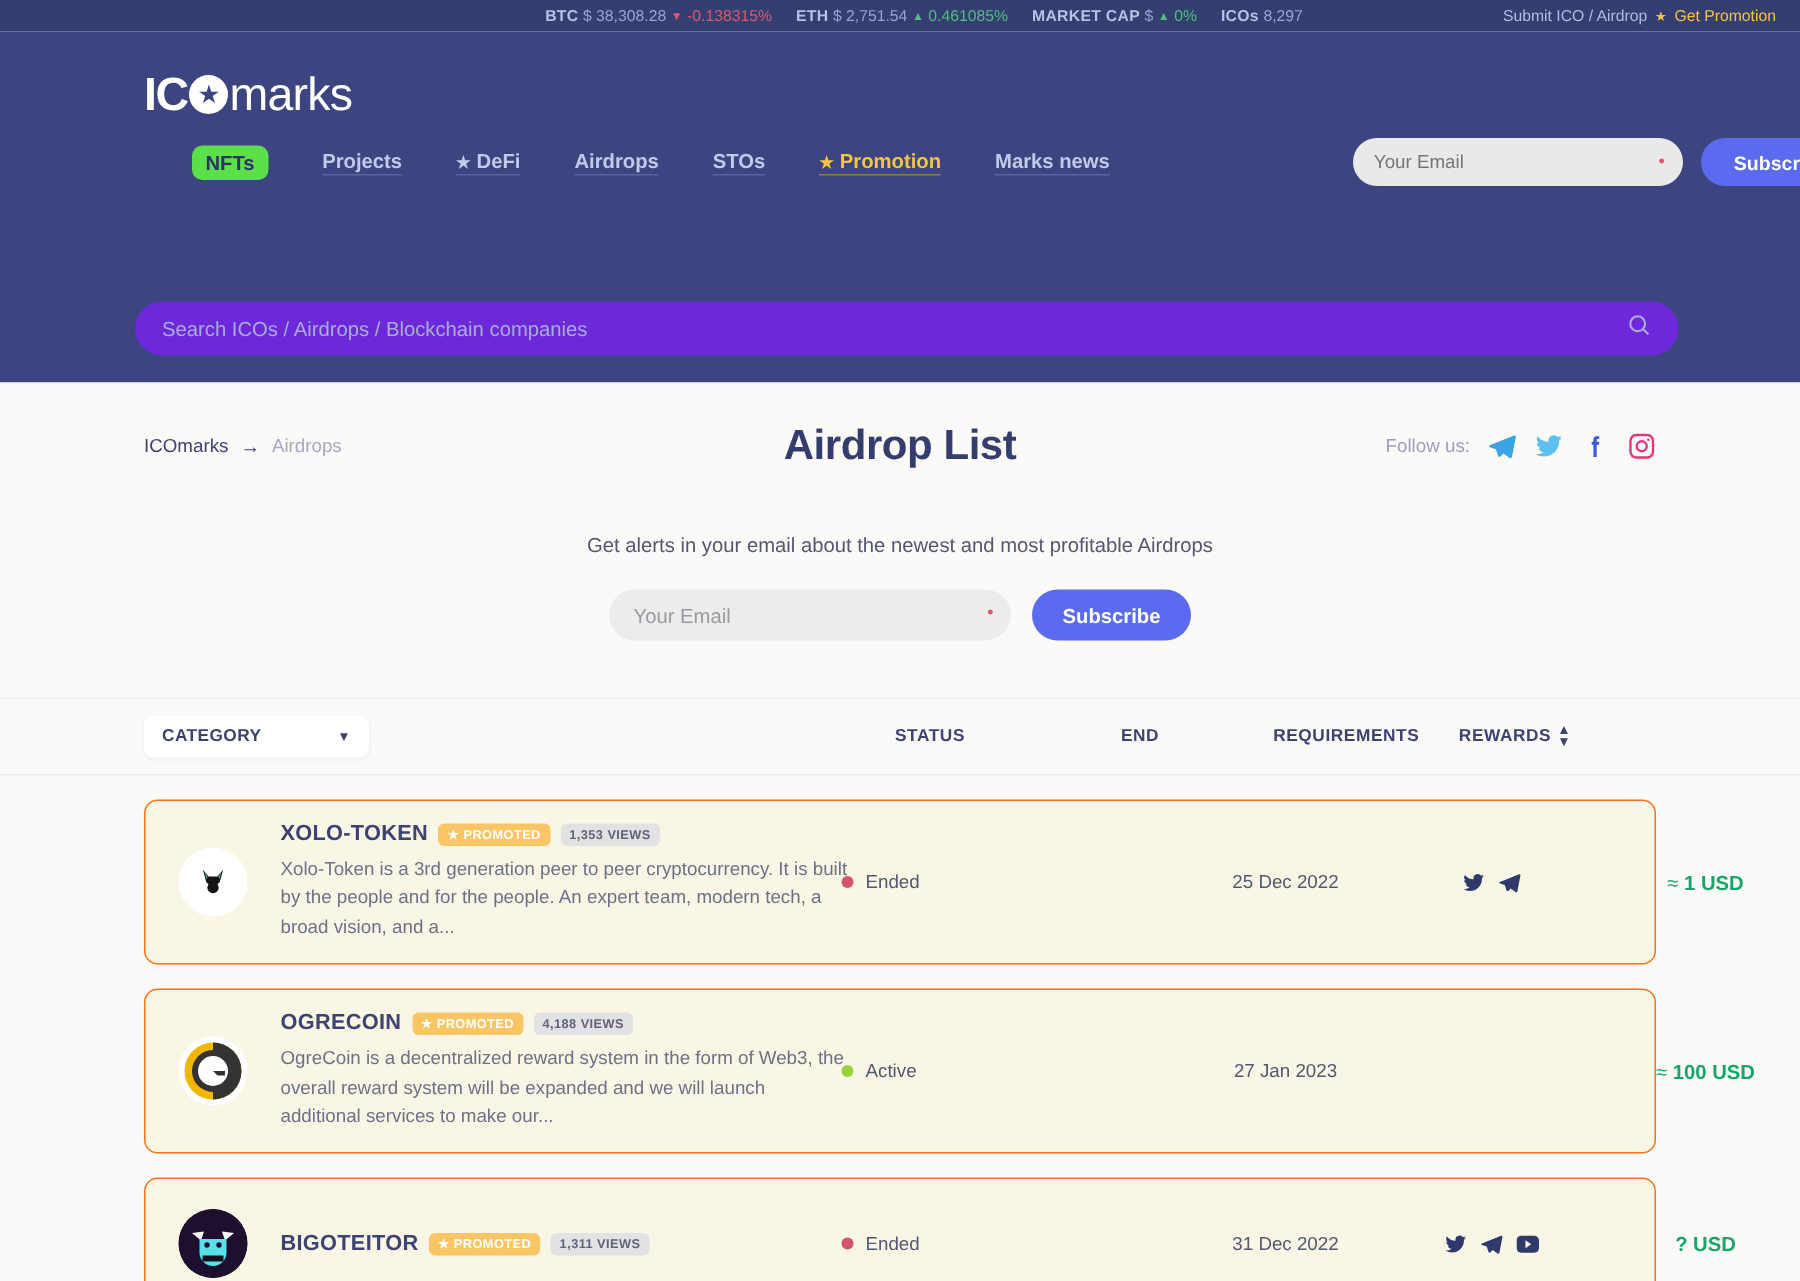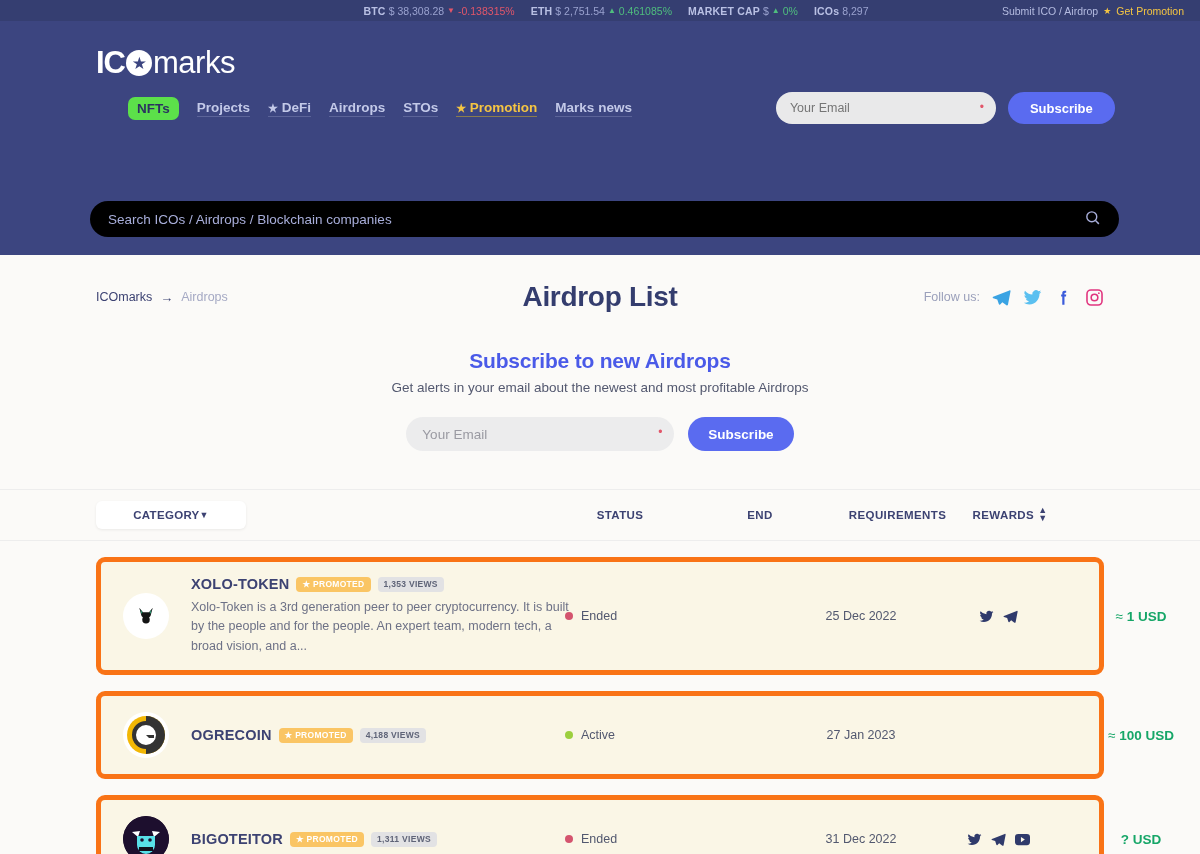--- a/index.html
+++ b/index.html
@@ -81,21 +81,21 @@
     transform: translate(-50%,-50%);
     color: #3c4580;
     font-size: 17px;
   }
   .logo-marks { color: #ffffff; font-weight: 300; letter-spacing: -.5px; }
 
   .navbar {
     display: flex;
     align-items: center;
     padding: 14px 0 0 128px;
-    gap: 18px;
+    gap: 36px;
   }
   .nav-item {
     font-size: 13.5px;
     font-weight: bold;
     color: #c3c9e8;
     text-decoration: none;
     border-bottom: 1px solid #5c6499;
     padding-bottom: 1px;
     white-space: nowrap;
     cursor: pointer;
@@ -144,21 +144,21 @@
     height: 32px;
     padding: 0 22px;
     cursor: pointer;
     font-family: "Liberation Sans", sans-serif;
   }
 
   .searchbar {
     position: absolute;
     left: 90px; right: 81px; bottom: 18px;
     height: 36px;
-    background: #000000;
+    background: #6d28d9;
     border-radius: 18px;
     display: flex;
     align-items: center;
     padding: 0 18px;
   }
   .searchbar input {
     flex: 1;
     background: transparent;
     border: none;
     outline: none;
@@ -256,21 +256,21 @@
     padding: 0 96px;
     position: relative;
     background: #fbfaf8;
   }
   .cat-select {
     width: 150px; height: 28px;
     background: #ffffff;
     border-radius: 6px;
     display: flex;
     align-items: center;
-    justify-content: center;
+    justify-content: space-between;
     padding: 0 12px;
     font-size: 11.5px;
     font-weight: bold;
     color: #3c4272;
     letter-spacing: .3px;
     cursor: pointer;
     box-shadow: 0 1px 3px rgba(0,0,0,.07);
   }
   .caret { font-size: 9px; color: #3c4272; }
   .col-h {
@@ -284,21 +284,21 @@
   .col-status { left: 560px; width: 120px; }
   .col-end    { left: 700px; width: 120px; }
   .col-req    { left: 830px; width: 135px; }
   .col-rew    { left: 945px; width: 130px; display: flex; align-items: center; justify-content: center; gap: 4px; }
   .sortico { font-size: 9px; line-height: .85; display: inline-flex; flex-direction: column; }
 
   
   .rows { padding: 0 96px; }
   .row {
     background: #faf6e6;
-    border: 5px solid #f97316;
+    border: 1px solid #f97316;
     border-radius: 9px;
     margin-top: 16px;
     min-height: 88px;
     display: flex;
     align-items: center;
     position: relative;
     padding: 14px 0;
   }
   .avatar {
     width: 46px; height: 46px;
@@ -463,21 +463,20 @@
         <svg width="19" height="19" viewBox="0 0 24 24" fill="none" stroke="#e1357f" stroke-width="2">
           <rect x="2.5" y="2.5" width="19" height="19" rx="5"></rect>
             <circle cx="12" cy="12" r="4.2"></circle>
             <circle cx="17.5" cy="6.5" r="1.1" fill="#e1357f" stroke="none"></circle>
         </svg>
       </span>
     </div>
   </div>
 
   <div class="sub-block">
-    <div class="sub-title">Subscribe to new Airdrops</div>
     <div class="sub-desc">Get alerts in your email about the newest and most profitable Airdrops</div>
     <div class="sub-form">
       <span class="email-wrap">
         <input class="sub-email" type="text" placeholder="Your Email" style="">
         <span class="req-dot">•</span>
       </span>
       <button class="btn-sub2">Subscribe</button>
     </div>
   </div>
 
@@ -549,20 +548,21 @@
             <path d="M22 10a12 12 0 0 1 0 24 12 12 0 0 1 0-24" fill="none" stroke="#333" stroke-width="4"></path>
             <path d="M22 22h8v3h-5z" fill="#333"></path>
           </svg>
       </div>
       <div class="info">
         <div class="name-line">
           <span class="proj-name">OGRECOIN</span>
           <span class="badge-promo">★ PROMOTED</span>
           <span class="badge-views">4,188 VIEWS</span>
         </div>
+        <div class="desc">OgreCoin is a decentralized reward system in the form of Web3, the overall reward system will be expanded and we will launch additional services to make our...</div>
       </div>
       <div class="cell c-status">
         <span class="dot dot-active"></span>
         <span>Active</span>
       </div>
       <div class="cell c-end">27 Jan 2023</div>
       <div class="cell c-req"></div>
       <div class="cell c-rew">
         <span class="approx">≈</span>
         <span>100 USD</span>

